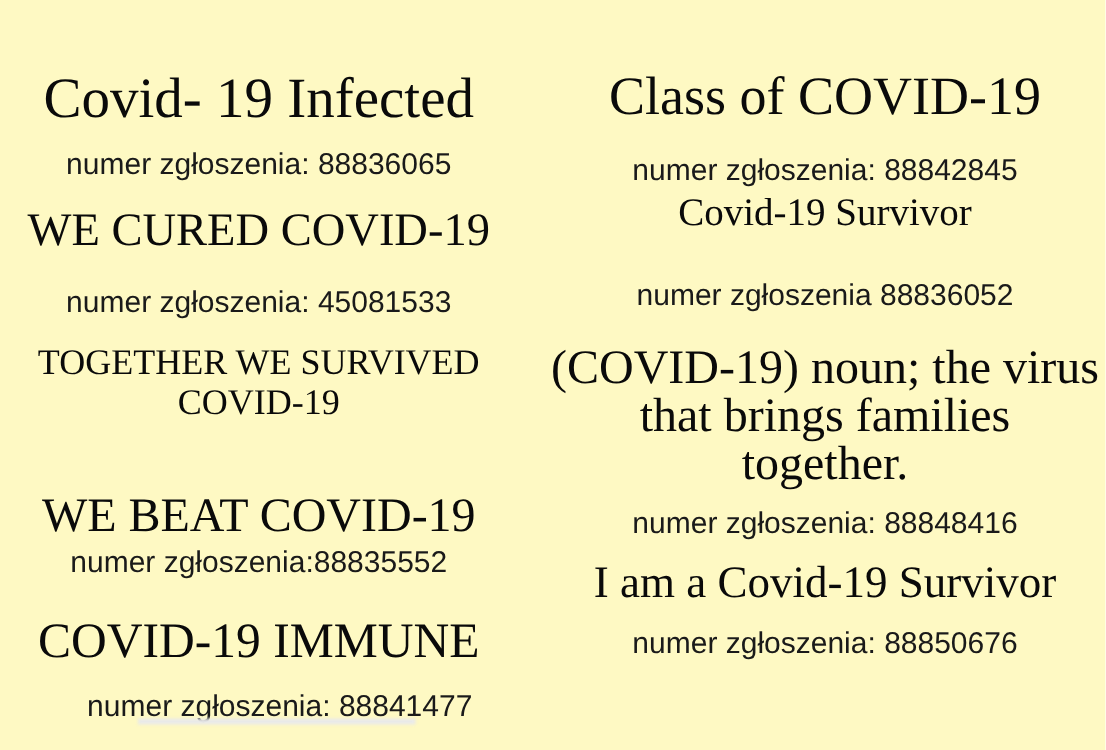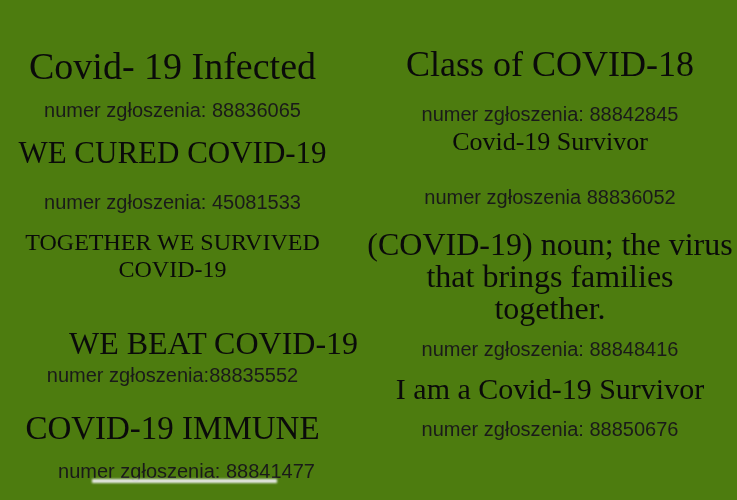--- a/index.html
+++ b/index.html
@@ -4,21 +4,21 @@
 <style>
   html, body {
     margin: 0;
     padding: 0;
     background: #ffffff;
   }
   .page {
     position: relative;
     width: 737px;
     height: 500px;
-    background: #4d7c0f;
+    background: #fef9c3;
     overflow: hidden;
   }
   .listing-title {
     position: absolute;
     font-family: "Liberation Serif", "DejaVu Serif", serif;
     color: #0a0a0a;
     text-align: center;
     white-space: pre-line;
     line-height: 1.1;
   }
@@ -49,27 +49,27 @@
 
   <div class="listing-title col-left" style="top:46px;  font-size:38px;">Covid- 19 Infected</div>
   <div class="application-number col-left" style="top:99px;">numer zgłoszenia: 88836065</div>
 
   <div class="listing-title col-left" style="top:136px; font-size:31px;">WE CURED COVID-19</div>
   <div class="application-number col-left" style="top:191px;">numer zgłoszenia: 45081533</div>
 
   <div class="listing-title col-left" style="top:229px; font-size:24px; line-height:1.12;">TOGETHER WE SURVIVED
 COVID-19</div>
 
-  <div class="listing-title col-left" style="top:326px; font-size:32px;padding-left:41px;">WE BEAT COVID-19</div>
+  <div class="listing-title col-left" style="top:326px; font-size:32px;">WE BEAT COVID-19</div>
   <div class="application-number col-left" style="top:364px;">numer zgłoszenia:88835552</div>
 
   <div class="listing-title col-left" style="top:410px; font-size:33px;">COVID-19 IMMUNE</div>
   <div class="application-number col-left" style="top:460px;margin-left:14px;">numer zgłoszenia: 88841477</div>
 
-  <div class="listing-title col-right" style="top:45px;  font-size:36px;">Class of COVID-18</div>
+  <div class="listing-title col-right" style="top:45px;  font-size:36px;">Class of COVID-19</div>
   <div class="application-number col-right" style="top:103px;">numer zgłoszenia: 88842845</div>
 
   <div class="listing-title col-right" style="top:128px; font-size:26px;">Covid-19 Survivor</div>
   <div class="application-number col-right" style="top:186px;">numer zgłoszenia 88836052</div>
 
   <div class="listing-title col-right" style="top:228px; font-size:32px; line-height:1.0;">(COVID-19) noun; the virus
 that brings families
 together.</div>
   <div class="application-number col-right" style="top:338px;">numer zgłoszenia: 88848416</div>
 

